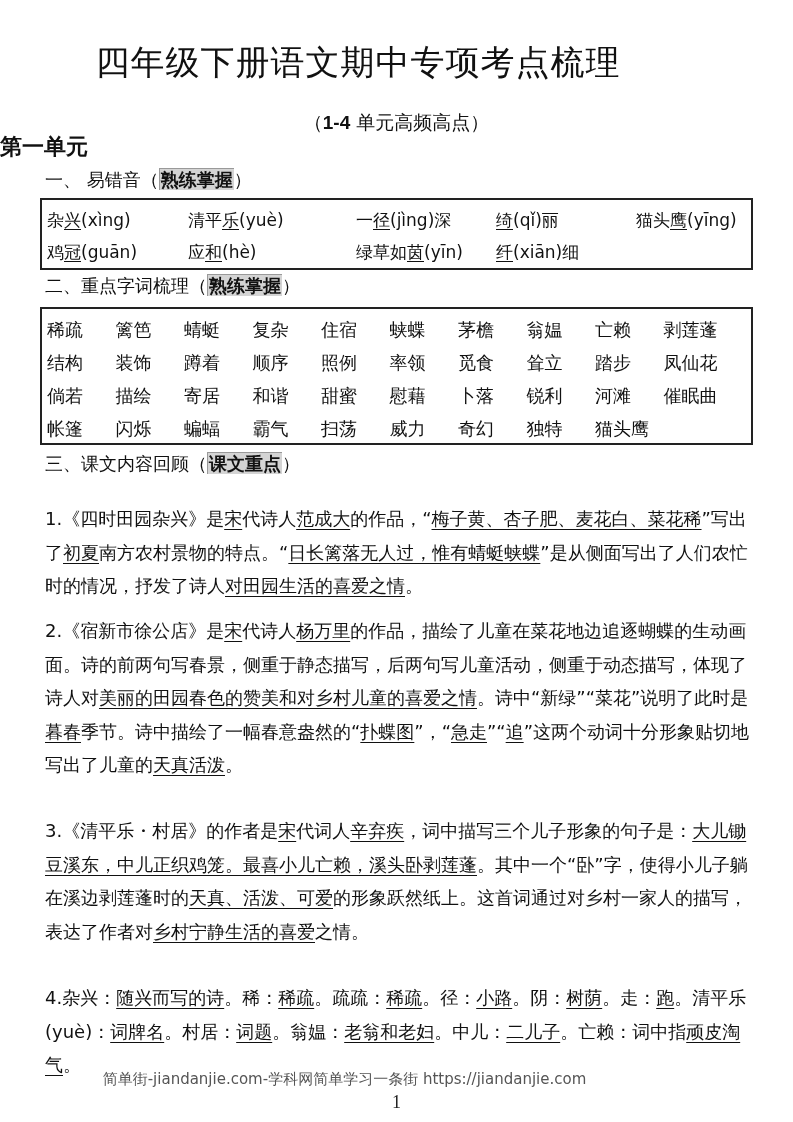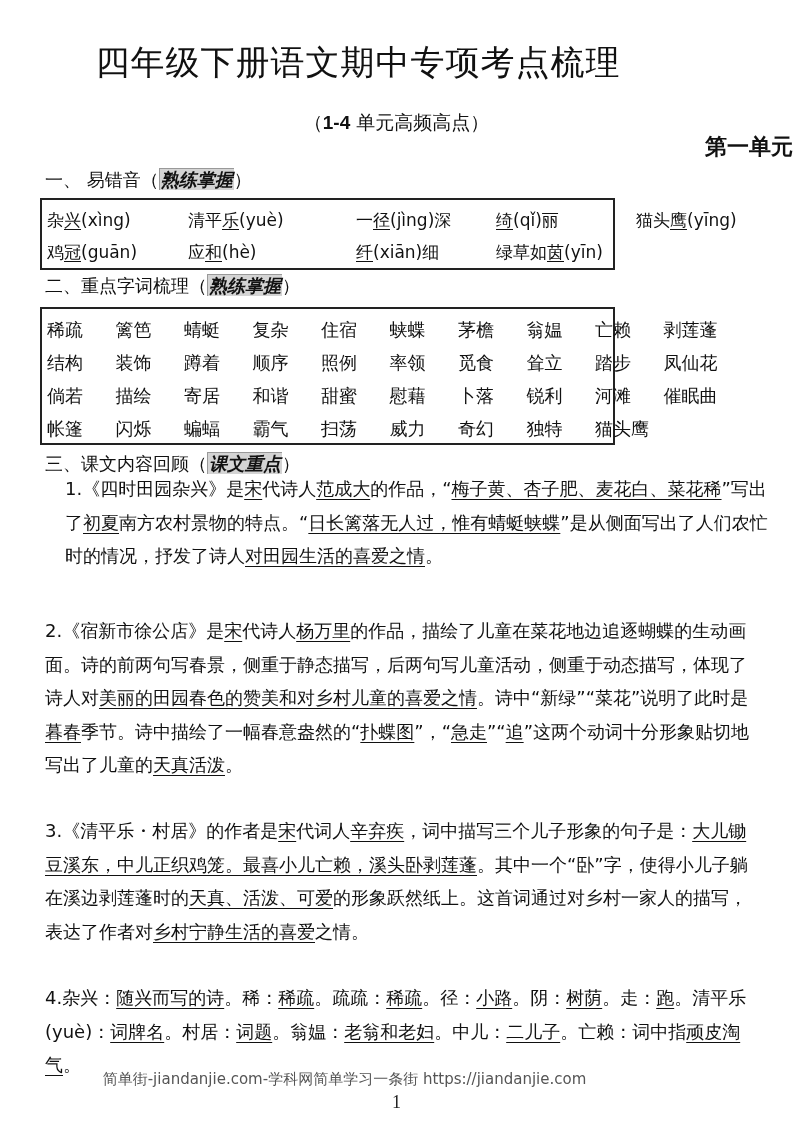--- a/index.html
+++ b/index.html
@@ -3,25 +3,25 @@
 <meta charset="utf-8">
 <style>
   html, body { margin: 0; padding: 0; background: #ffffff; }
   body { width: 793px; height: 1122px; position: relative; overflow: hidden;
          font-family: "DejaVu Sans", sans-serif; color: #111; }
   .title { position: absolute; top: 40px; left: 0; width: 716px; text-align: center;
            font-family: "DejaVu Serif", serif; font-size: 34px; letter-spacing: 1px; color: #111; }
   .subtitle { position: absolute; top: 92px; left: 0; width: 793px; text-align: center;
               font-size: 19px; color: #111; margin-top: 18px; }
   .subtitle b { font-family: "Liberation Sans", sans-serif; font-weight: bold; }
-  .unit { position: absolute; top: 132px; left: 0; width: 793px; text-align: right;
+  .unit { position: absolute; top: 132px; left: 0; width: 793px; text-align: left;
           font-size: 22px; font-weight: bold; font-family: "DejaVu Serif", serif; }
   .sec-head { position: absolute; left: 45px; font-size: 18px; color: #111; white-space: nowrap; }
-  .hl { background: #d4d4d4; font-weight: bold; border-left: 1px solid #999; border-top: 1px solid #999; padding: 0 1px; font-style: italic; }
-  .box { position: absolute; left: 40px; width: 575px; border: 2px solid #222; box-sizing: border-box; }
+  .hl { background: #d4d4d4; font-weight: bold; border-left: 1px solid #999; border-top: 1px solid #999; padding: 0 1px; }
+  .box { position: absolute; left: 40px; width: 713px; border: 2px solid #222; box-sizing: border-box; }
   .pinyin-grid { display: grid; grid-template-columns: 141px 168px 140px 140px 120px; padding: 4px 0 0 5px; }
   .pinyin-grid .cell { font-size: 17px; height: 32px; line-height: 32px; white-space: nowrap; }
   .u { text-decoration: underline; text-underline-offset: 3px; }
   .word-grid { display: grid; grid-template-columns: repeat(10, 68.5px); padding: 4px 0 0 5px; }
   .word-grid .cell { font-size: 18px; height: 33px; line-height: 33px; white-space: nowrap;
                      font-family: "DejaVu Serif", serif; }
   .para { position: absolute; left: 45px; width: 710px; font-size: 18px; line-height: 33.5px; color: #111; }
   .para .u { text-decoration: underline; text-underline-offset: 4px; }
   .footer { position: absolute; top: 1070px; left: 0; width: 689px; text-align: center;
             font-size: 15px; color: #555; }
@@ -38,22 +38,22 @@
 <div class="sec-head" style="top:168px;"><span>一、 易错音（</span><span class="hl">熟练掌握</span><span>）</span></div>
 <div class="box" style="top:198px; height:72px;">
   <div class="pinyin-grid" id="pinyin-grid">
       <div class="cell"><span>杂</span><span class="u">兴</span><span>(xìng)</span></div>
       <div class="cell"><span>清平</span><span class="u">乐</span><span>(yuè)</span></div>
       <div class="cell"><span>一</span><span class="u">径</span><span>(jìng)深</span></div>
       <div class="cell"><span></span><span class="u">绮</span><span>(qǐ)丽</span></div>
       <div class="cell"><span>猫头</span><span class="u">鹰</span><span>(yīng)</span></div>
       <div class="cell"><span>鸡</span><span class="u">冠</span><span>(guān)</span></div>
       <div class="cell"><span>应</span><span class="u">和</span><span>(hè)</span></div>
+      <div class="cell"><span>绿草如</span><span class="u">茵</span><span>(yīn)</span></div>
       <div class="cell"><span></span><span class="u">纤</span><span>(xiān)细</span></div>
-      <div class="cell"><span>绿草如</span><span class="u">茵</span><span>(yīn)</span></div>
     </div>
 </div>
 
 <div class="sec-head" style="top:274px;"><span>二、重点字词梳理（</span><span class="hl">熟练掌握</span><span>）</span></div>
 <div class="box" style="top:307px; height:138px;">
   <div class="word-grid" id="word-grid">
       <div class="cell">稀疏</div>
       <div class="cell">篱笆</div>
       <div class="cell">蜻蜓</div>
       <div class="cell">复杂</div>
@@ -91,19 +91,19 @@
       <div class="cell">威力</div>
       <div class="cell">奇幻</div>
       <div class="cell">独特</div>
       <div class="cell">猫头鹰</div>
       <div class="cell"></div>
     </div>
 </div>
 
 <div class="sec-head" style="top:452px;"><span>三、课文内容回顾（</span><span class="hl">课文重点</span><span>）</span></div>
 
-<div class="para" style="top:472px;margin-left:20px;"><span>1.《四时田园杂兴》是</span><span class="u">宋</span><span>代诗人</span><span class="u">范成大</span><span>的作品，“</span><span class="u">梅子黄、杏子肥、麦花白、菜花稀</span><span>”写出了</span><span class="u">初夏</span><span>南方农村景物的特点。“</span><span class="u">日长篱落无人过，惟有蜻蜓蛱蝶</span><span>”是从侧面写出了人们农忙时的情况，抒发了诗人</span><span class="u">对田园生活的喜爱之情</span><span>。</span></div>
+<div class="para" style="top:502px;"><span>1.《四时田园杂兴》是</span><span class="u">宋</span><span>代诗人</span><span class="u">范成大</span><span>的作品，“</span><span class="u">梅子黄、杏子肥、麦花白、菜花稀</span><span>”写出了</span><span class="u">初夏</span><span>南方农村景物的特点。“</span><span class="u">日长篱落无人过，惟有蜻蜓蛱蝶</span><span>”是从侧面写出了人们农忙时的情况，抒发了诗人</span><span class="u">对田园生活的喜爱之情</span><span>。</span></div>
 <div class="para" style="top:614px;"><span>2.《宿新市徐公店》是</span><span class="u">宋</span><span>代诗人</span><span class="u">杨万里</span><span>的作品，描绘了儿童在菜花地边追逐蝴蝶的生动画面。诗的前两句写春景，侧重于静态描写，后两句写儿童活动，侧重于动态描写，体现了诗人对</span><span class="u">美丽的田园春色的赞美和对乡村儿童的喜爱之情</span><span>。诗中“新绿”“菜花”说明了此时是</span><span class="u">暮春</span><span>季节。诗中描绘了一幅春意盎然的“</span><span class="u">扑蝶图</span><span>”，“</span><span class="u">急走</span><span>”“</span><span class="u">追</span><span>”这两个动词十分形象贴切地写出了儿童的</span><span class="u">天真活泼</span><span>。</span></div>
 <div class="para" style="top:814px;"><span>3.《清平乐・村居》的作者是</span><span class="u">宋</span><span>代词人</span><span class="u">辛弃疾</span><span>，词中描写三个儿子形象的句子是：</span><span class="u">大儿锄豆溪东，中儿正织鸡笼。最喜小儿亡赖，溪头卧剥莲蓬</span><span>。其中一个“卧”字，使得小儿子躺在溪边剥莲蓬时的</span><span class="u">天真、活泼、可爱</span><span>的形象跃然纸上。这首词通过对乡村一家人的描写，表达了作者对</span><span class="u">乡村宁静生活的喜爱</span><span>之情。</span></div>
 <div class="para" style="top:981px;"><span>4.杂兴：</span><span class="u">随兴而写的诗</span><span>。稀：</span><span class="u">稀疏</span><span>。疏疏：</span><span class="u">稀疏</span><span>。径：</span><span class="u">小路</span><span>。阴：</span><span class="u">树荫</span><span>。走：</span><span class="u">跑</span><span>。清平乐(yuè)：</span><span class="u">词牌名</span><span>。村居：</span><span class="u">词题</span><span>。翁媪：</span><span class="u">老翁和老妇</span><span>。中儿：</span><span class="u">二儿子</span><span>。亡赖：词中指</span><span class="u">顽皮淘气</span><span>。</span></div>
 
 <div class="footer">简单街-jiandanjie.com-学科网简单学习一条街 https://jiandanjie.com</div>
 <div class="pagenum">1</div>
 
 </body></html>

